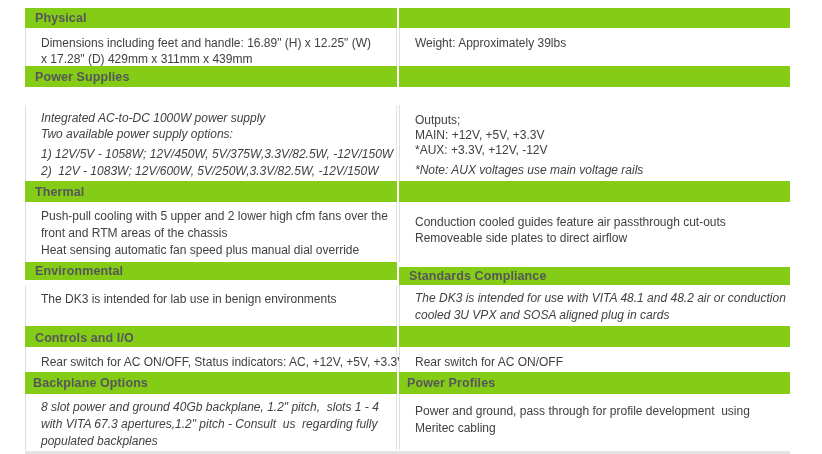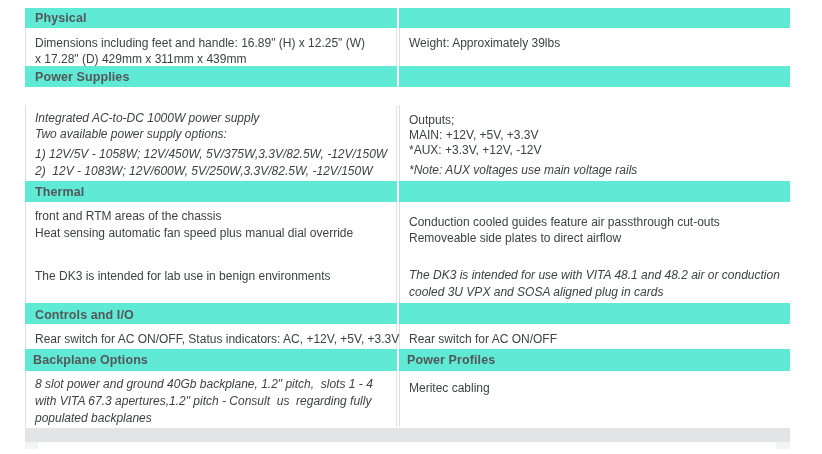--- a/index.html
+++ b/index.html
@@ -5,32 +5,32 @@
   html,body{margin:0;padding:0;background:#ffffff;}
   body{
     width:822px;height:454px;position:relative;overflow:hidden;
     font-family:"Liberation Sans","DejaVu Sans",sans-serif;
     -webkit-font-smoothing:antialiased;
   }
   .spec-table{position:absolute;left:25px;top:8px;width:765px;}
   .row{display:grid;grid-template-columns:372px 391px;column-gap:2px;}
   .hdr-row{height:20px;}
   .hdr-cell{
-    background:#5eead4;height:20px;display:flex;align-items:center;
+    background:#84cc16;height:20px;display:flex;align-items:center;
     padding-left:10px;box-sizing:border-box;
     font-weight:700;font-size:12.5px;color:#55575a;letter-spacing:.1px;
     white-space:pre;
   }
   .hdr-tall{height:22px;padding-left:8px;}
   .hdr-wrap{position:relative;height:23px;}
   .hdr-wrap .hdr-cell{height:18px;}
   .hdr-wrap .offset-down{position:relative;top:5px;}
   .cell{
     background:#ffffff;border-left:1px solid #dcdee0;box-sizing:border-box;
-    font-size:12px;color:#3f4144;padding-left:9px;
+    font-size:12px;color:#3f4144;padding-left:15px;
   }
   .cell.rb{border-right:1px solid #e3e5e7;}
   .line{white-space:pre;line-height:16px;}
   .lh17 .line{line-height:17px;}
   .lh15 .line{line-height:15px;}
   .italic{font-style:italic;}
   .spacer4{height:4px;}
   .spacer5{height:5px;}
   .pt5{padding-top:5px;font-style:italic;} .pt6{padding-top:6px;} .pt7{padding-top:7px;}
   .pt8{padding-top:8px;} .pt9{padding-top:9px;} .pt12{padding-top:12px;}
@@ -87,29 +87,38 @@
   </div>
 
   <div class="row hdr-row" style="height:21px">
     <div class="hdr-cell" style="height:21px">
       <span>Thermal</span>
     </div>
     <div class="hdr-cell" style="height:21px"></div>
   </div>
   <div class="row">
     <div class="cell rb pt6 h60 lh17">
+      <div class="line">Push-pull cooling with 5 upper and 2 lower high cfm fans over the</div>
       <div class="line">front and RTM areas of the chassis</div>
       <div class="line">Heat sensing automatic fan speed plus manual dial override</div>
     </div>
     <div class="cell pt12 h60">
       <div class="line">Conduction cooled guides feature air passthrough cut-outs</div>
       <div class="line">Removeable side plates to direct airflow</div>
     </div>
   </div>
 
+  <div class="row hdr-wrap">
+    <div class="hdr-cell">
+      <span>Environmental</span>
+    </div>
+    <div class="hdr-cell offset-down">
+      <span>Standards Compliance</span>
+    </div>
+  </div>
   <div class="row">
     <div class="cell rb pt6 h41">
       <div class="line">The DK3 is intended for lab use in benign environments</div>
     </div>
     <div class="cell pt5 h41 lh17">
       <div class="line">The DK3 is intended for use with VITA 48.1 and 48.2 air or conduction</div>
       <div class="line">cooled 3U VPX and SOSA aligned plug in cards</div>
     </div>
   </div>
 
@@ -136,20 +145,21 @@
       <span>Power Profiles</span>
     </div>
   </div>
   <div class="row">
     <div class="cell rb pt5 h56 lh17">
       <div class="line">8 slot power and ground 40Gb backplane, 1.2" pitch,  slots 1 - 4</div>
       <div class="line">with VITA 67.3 apertures,1.2" pitch - Consult  us  regarding fully</div>
       <div class="line">populated backplanes</div>
     </div>
     <div class="cell pt9 h56 lh17">
+      <div class="line">Power and ground, pass through for profile development  using</div>
       <div class="line">Meritec cabling</div>
     </div>
   </div>
 
   <div class="bottom-bar"></div>
   <div class="bottom-strip">
     <div class="bottom-strip-inner"></div>
   </div>
 
 </div>

